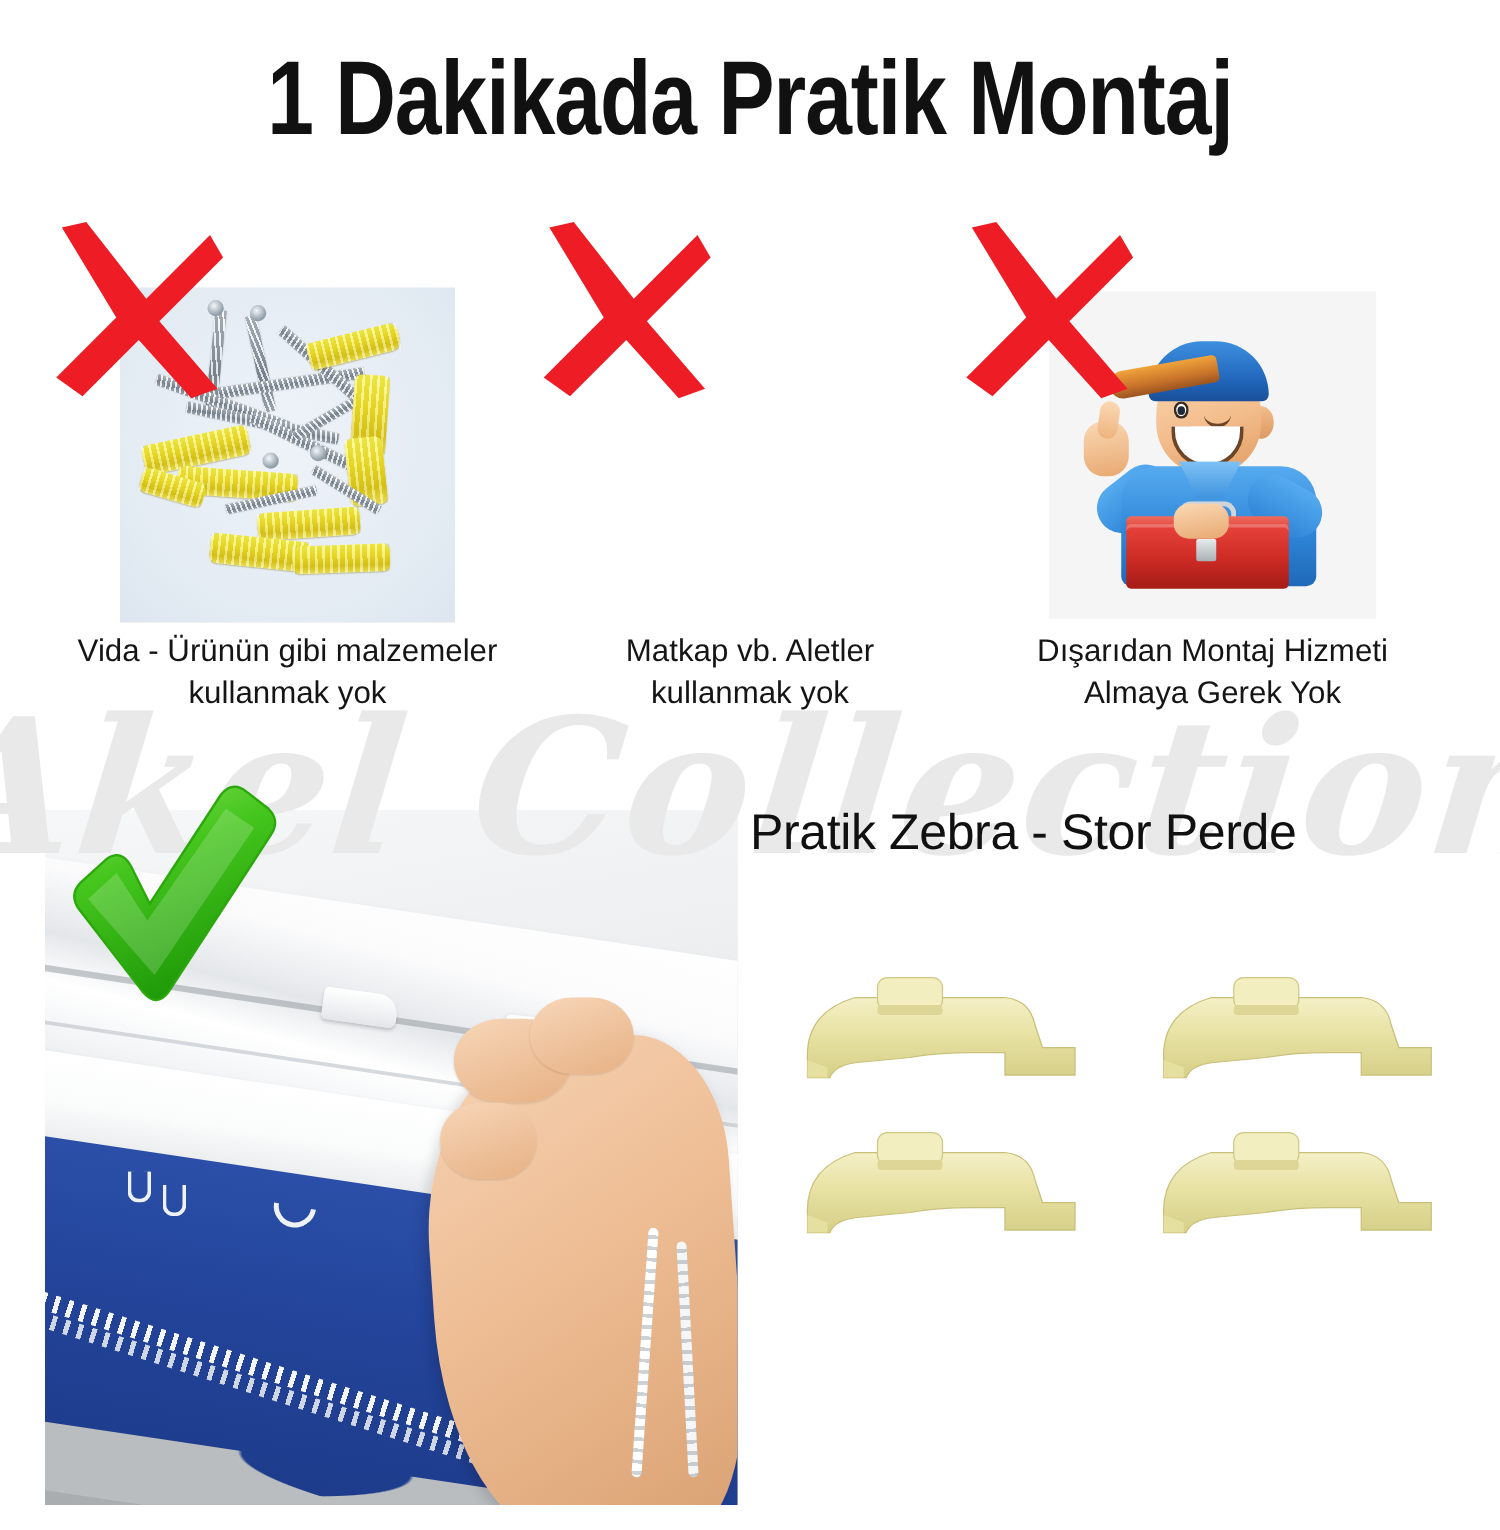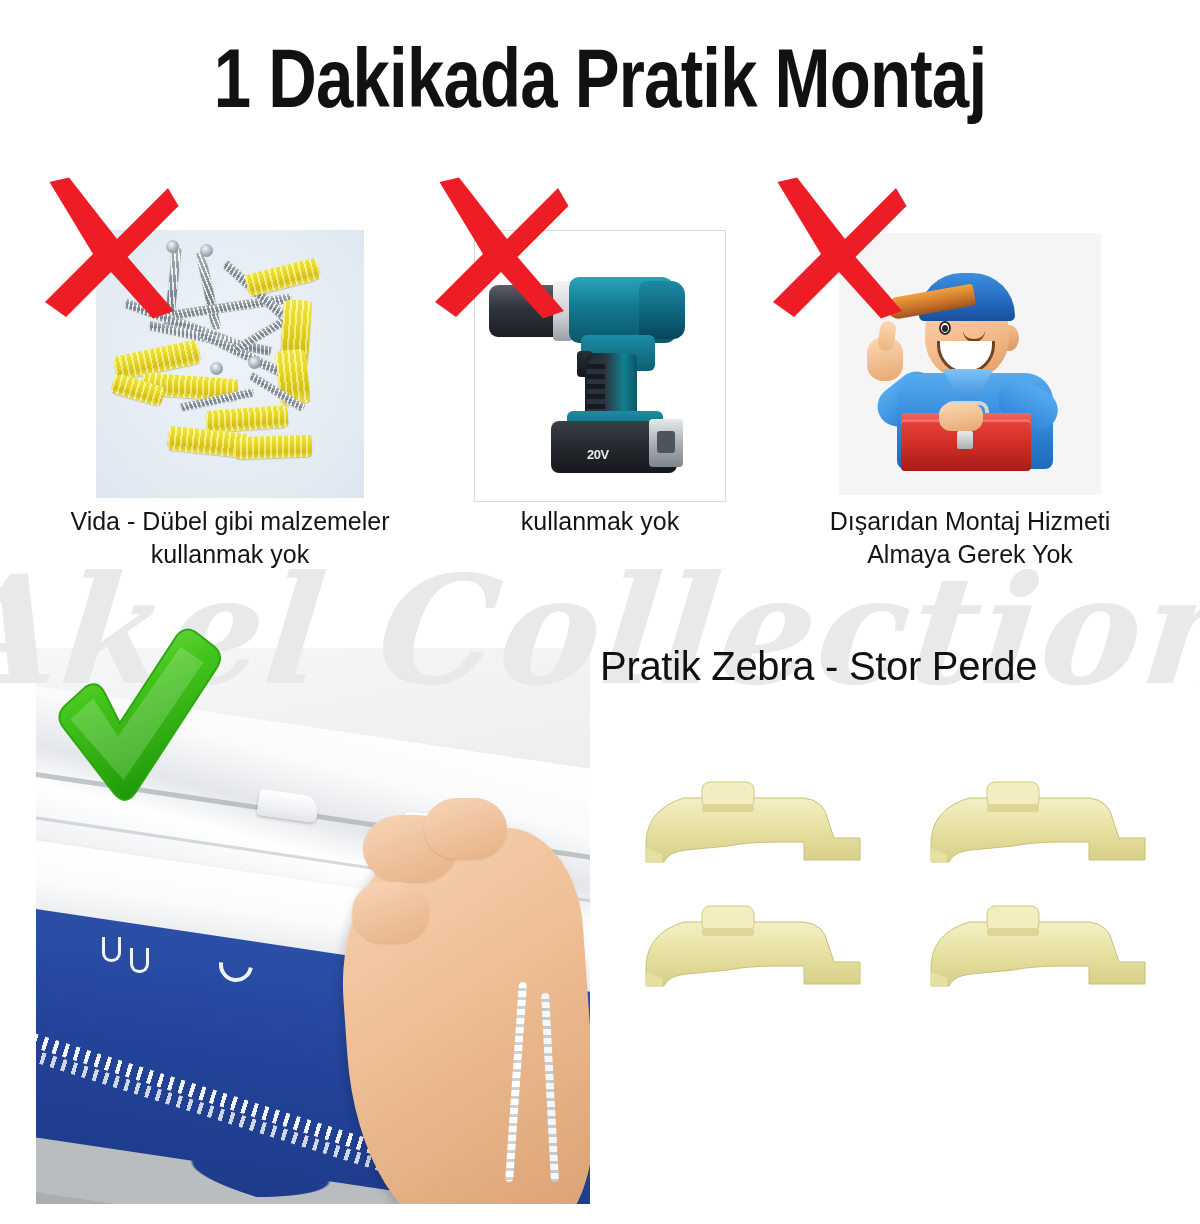--- a/index.html
+++ b/index.html
@@ -254,47 +254,33 @@
           <div class="scr plug" style="left:138px;top:206px;width:78px;height:22px;transform:rotate(-2deg);border-radius:6px"></div>
           <div class="scr plug" style="left:182px;top:120px;width:30px;height:54px;transform:rotate(-6deg);border-radius:6px"></div>
           <div class="scr metal" style="left:84px;top:166px;width:74px;height:8px;transform:rotate(-12deg)"></div>
           <div class="scr metal" style="left:150px;top:158px;width:62px;height:8px;transform:rotate(32deg)"></div>
         </div>
         <svg class="xmark" viewBox="0 0 100 100">
           <path d="M9 6 L22 3 L54 44 L88 10 L95 22 L61 56 L92 92 L78 97 L50 66 L20 96 L6 86 L38 54 Z" fill="#ee1c24"></path>
         </svg>
       </div>
       <div class="cap">
-        <div>Vida - Dübel gibi malzemeler</div>
+        <div>Vida - Ürünün gibi malzemeler</div>
         <div>kullanmak yok</div>
       </div>
     </div>
 
     <div class="noitem b">
       <div class="photowrap">
-        <div class="photo ph-drill">
-          <div class="drill-body">
-            <div class="d-chuck"></div>
-            <div class="d-ring"></div>
-            <div class="d-motor"></div>
-            <div class="d-motor2"></div>
-            <div class="d-neck"></div>
-            <div class="d-trigger"></div>
-            <div class="d-grip"></div>
-            <div class="d-batt-top"></div>
-            <div class="d-batt"></div>
-            <div class="d-clip"></div>
-            <div class="d-batt-lbl">20V</div>
-          </div>
-        </div>
         <svg class="xmark" viewBox="0 0 100 100">
           <path d="M9 6 L22 3 L54 44 L88 10 L95 22 L61 56 L92 92 L78 97 L50 66 L20 96 L6 86 L38 54 Z" fill="#ee1c24"></path>
         </svg>
       </div>
       <div class="cap">
+        <div>Matkap vb. Aletler</div>
         <div>kullanmak yok</div>
       </div>
     </div>
 
     <div class="noitem c">
       <div class="photowrap">
         <div class="photo ph-worker">
           <div class="w-arm"></div>
           <div class="w-hand"></div>
           <div class="w-thumb"></div>

